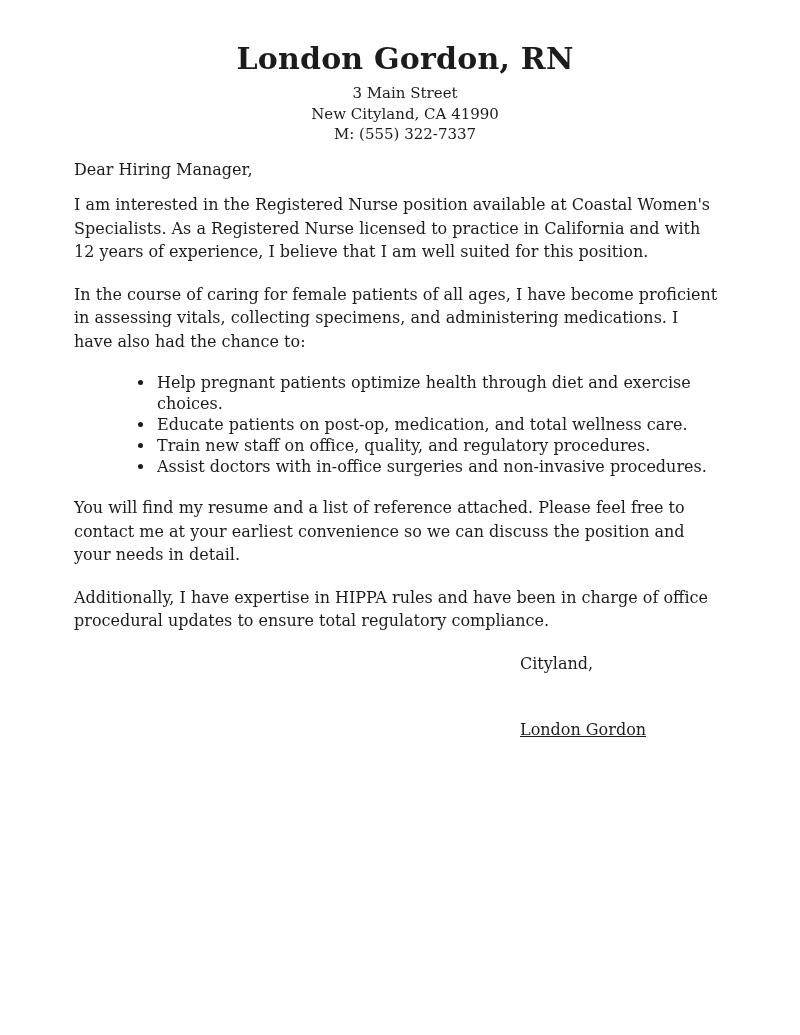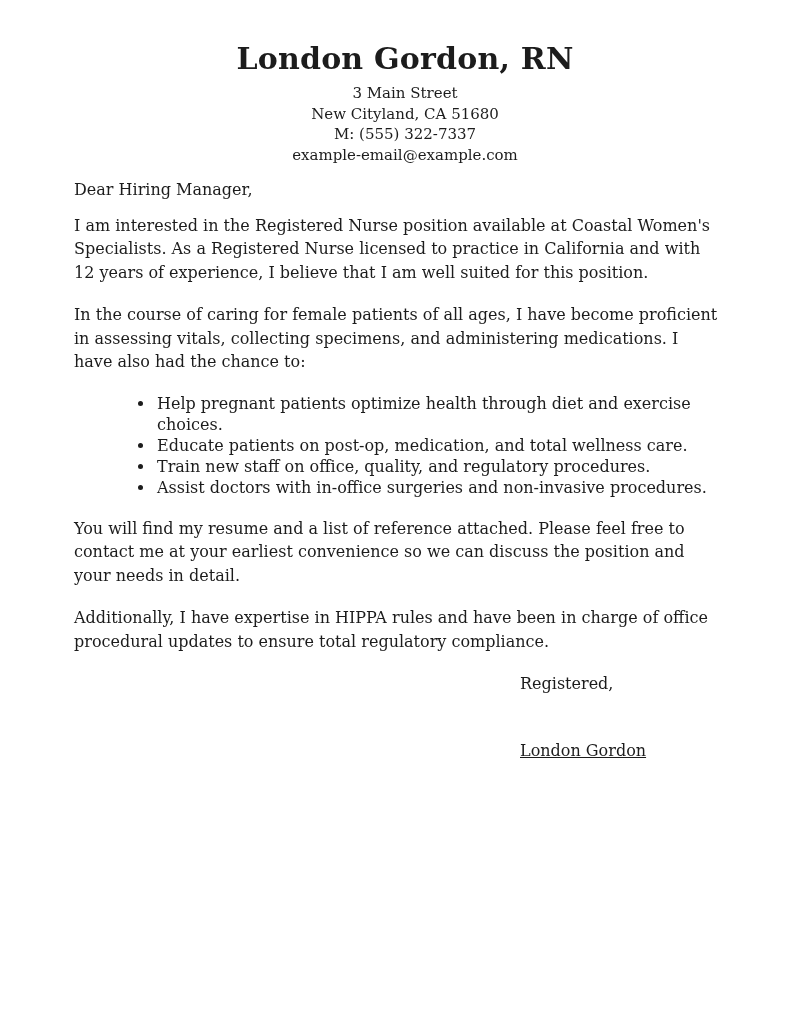--- a/index.html
+++ b/index.html
@@ -66,23 +66,22 @@
   }
 </style>
 </head>
 <body>
 
 <div class="page">
 
   <header class="letterhead">
     <h1 class="name">London Gordon, RN</h1>
     <div class="addr">3 Main Street</div>
-    <div class="addr">New Cityland, CA 51680</div>
+    <div class="addr">New Cityland, CA 41990</div>
     <div class="addr">M: (555) 322-7337</div>
-    <div class="addr">example-email@example.com</div>
   </header>
 
   <main class="body">
     <p class="salutation">Dear Hiring Manager,</p>
 
     <p>I am interested in the Registered Nurse position available at Coastal Women's Specialists. As a Registered Nurse licensed to practice in California and with 12 years of experience, I believe that I am well suited for this position.</p>
 
     <p>In the course of caring for female patients of all ages, I have become proficient in assessing vitals, collecting specimens, and administering medications. I have also had the chance to:</p>
 
     <ul class="skills">
@@ -90,18 +89,18 @@
       <li>Educate patients on post-op, medication, and total wellness care.</li>
       <li>Train new staff on office, quality, and regulatory procedures.</li>
       <li>Assist doctors with in-office surgeries and non-invasive procedures.</li>
     </ul>
 
     <p>You will find my resume and a list of reference attached. Please feel free to contact me at your earliest convenience so we can discuss the position and your needs in detail.</p>
 
     <p>Additionally, I have expertise in HIPPA rules and have been in charge of office procedural updates to ensure total regulatory compliance.</p>
 
     <div class="signoff">
-      <p class="closing">Registered,</p>
+      <p class="closing">Cityland,</p>
       <p class="signature">London Gordon</p>
     </div>
   </main>
 
 </div>
 
 </body></html>

